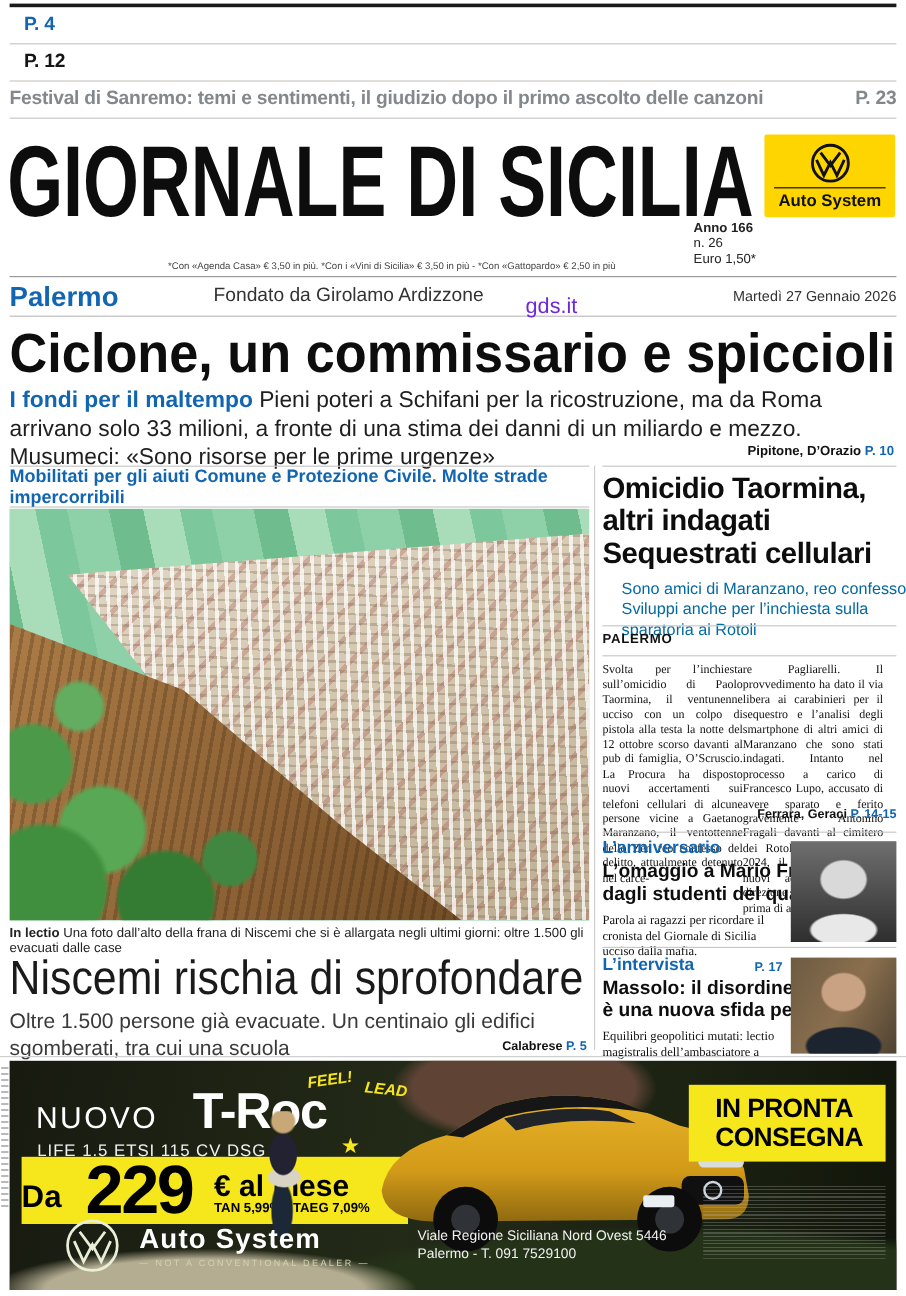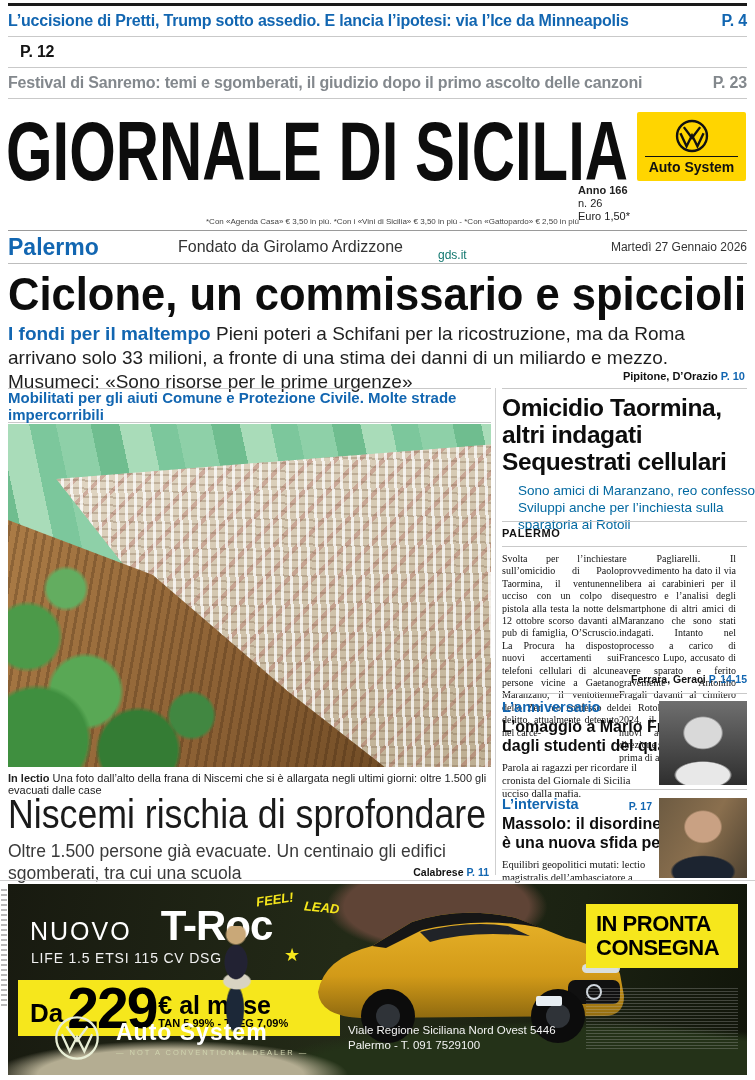--- a/index.html
+++ b/index.html
@@ -14,29 +14,29 @@
   .ts-blue{color:#1266b1;} .ts-black{color:#151515;} .ts-gray{color:#83888d;}
 
   
   .masthead-svg{position:absolute;left:6px;top:102px;}
   .sponsor-box{position:absolute;left:637px;top:112px;width:109px;height:69px;background:#ffd500;
                display:flex;flex-direction:column;align-items:center;justify-content:center;border-radius:2px;}
   .sponsor-box .sep{width:86%;height:0;border-top:1.5px solid #111;margin:3px 0 2px;}
   .sponsor-name{font-weight:bold;font-size:14px;color:#111;}
   .edition-info{position:absolute;left:578px;top:184px;font-size:11px;line-height:13px;color:#222;}
   .edition-info .b{font-weight:bold;}
-  .mast-fineprint{position:absolute;left:140px;right:110px;top:217px;text-align:center;
+  .mast-fineprint{position:absolute;left:140px;right:110px;top:217px;text-align:left;
                   font-size:8px;color:#444;}
 
   
   .dateline{position:absolute;left:8px;right:8px;top:230px;height:32px;display:flex;align-items:center;
             border-top:1.5px solid #9a9a9a;border-bottom:1.5px solid #bdbdbd;}
   .dl-city{color:#1266b1;font-weight:bold;font-size:23px;flex:0 0 170px;}
   .dl-founded{flex:0 0 260px;font-size:16px;color:#333;}
-  .dl-site{flex:1;font-size:12px;color:#0f766e;margin-top:16px;}
+  .dl-site{flex:1;font-size:18px;color:#6d28d9;margin-top:16px;}
   .dl-date{flex:0 0 auto;font-size:12px;color:#333;}
 
   
   .lead-headline-svg{position:absolute;left:8px;top:266px;}
   .lead-deck{position:absolute;left:8px;top:322px;width:742px;font-size:19px;line-height:24px;color:#1f1f1f;}
   .kicker-inline{color:#1266b1;font-weight:bold;}
   .lead-byline{position:absolute;right:10px;top:370px;font-size:11px;font-weight:bold;}
   .pg-blue{color:#1266b1;}
 
   
@@ -102,59 +102,58 @@
       background:repeating-linear-gradient(0deg,#8a8a8a 0 2px,rgba(0,0,0,0) 2px 5px);opacity:.6;}
   .ad{position:absolute;left:8px;top:884px;width:739px;height:191px;overflow:hidden;background:
       radial-gradient(ellipse 40% 30% at 22% 100%,#b4ad92 0 45%,rgba(0,0,0,0) 60%),
       radial-gradient(ellipse 60% 40% at 75% 100%,#243218 0 60%,rgba(0,0,0,0) 70%),
       radial-gradient(ellipse 25% 40% at 58% 12%,#5f4436 0 50%,rgba(0,0,0,0) 60%),
       linear-gradient(100deg,#181a10,#232a17 45%,#1b2212 75%,#11150a);}
   .ad-nuovo-row{position:absolute;left:22px;top:18px;display:flex;align-items:baseline;gap:29px;color:#fff;}
   .ad-nuovo{font-size:25px;letter-spacing:2px;}
   .ad-troc{font-size:42px;font-weight:bold;letter-spacing:-1px;}
   .ad-life{position:absolute;left:23px;top:66px;color:#f0f0f0;font-size:14px;letter-spacing:0.8px;}
-  .ad-band{position:absolute;left:10px;top:96px;width:322px;height:56px;background:#f6e71c;
-           display:flex;align-items:center;padding-left:12px;box-sizing:border-box;color:#000;}
+  .ad-band{position:absolute;left:10px;top:80px;width:322px;height:56px;background:#f6e71c;
+           display:flex;align-items:center;padding-left:0;box-sizing:border-box;color:#000;gap:16px;}
   .ad-da{font-size:26px;font-weight:bold;margin-right:4px;margin-top:10px;}
   .ad-price{font-size:57px;font-weight:bold;letter-spacing:-2px;line-height:50px;}
   .ad-permese{display:flex;flex-direction:column;margin-left:2px;margin-top:6px;}
   .ad-mese{font-size:25px;font-weight:bold;line-height:24px;}
   .ad-tan{font-size:11px;font-weight:bold;}
   .ad-doodle{position:absolute;color:#f6e71c;font-style:italic;font-weight:bold;font-size:13px;}
   .ad-star{position:absolute;color:#f6e71c;font-size:18px;}
   .guitarist{position:absolute;left:205px;top:42px;width:46px;height:106px;background:
       radial-gradient(circle at 50% 8%,#c9a878 0 9%,rgba(0,0,0,0) 11%),
       radial-gradient(ellipse 40% 26% at 50% 34%,#223 0 60%,rgba(0,0,0,0) 65%),
       radial-gradient(ellipse 46% 12% at 52% 52%,#d8d3c2 0 60%,rgba(0,0,0,0) 70%),
       radial-gradient(ellipse 30% 34% at 48% 78%,#1c2838 0 60%,rgba(0,0,0,0) 70%);}
   .ad-car{position:absolute;left:292px;top:8px;}
   .ad-pronta{position:absolute;right:9px;top:20px;width:142px;background:#f6e71c;color:#000;
-             font-weight:bold;font-size:22px;line-height:24px;padding:8px 0 8px 10px;letter-spacing:-0.5px;}
+             font-weight:bold;font-size:22px;line-height:24px;padding:8px 0 8px 22px;letter-spacing:-0.5px;}
   .ad-legal{position:absolute;right:9px;top:103px;width:152px;height:62px;opacity:.55;
       background:repeating-linear-gradient(0deg,rgba(190,190,190,.5) 0 1px,rgba(0,0,0,0) 1px 3px);}
   .ad-dealer{position:absolute;left:46px;bottom:14px;display:flex;align-items:center;gap:16px;}
   .ad-dealer-name{color:#fff;font-weight:bold;font-size:23px;letter-spacing:1px;}
   .ad-dealer-tag{color:#cfd3ae;font-size:7.5px;letter-spacing:2px;margin-top:2px;text-align:center;}
   .ad-address{position:absolute;left:340px;bottom:22px;color:#f2f2f2;font-size:11.5px;line-height:15px;}
 </style>
 </head>
 <body>
 
 <div class="page">
 
   <div class="topstrip">
     <div class="ts-row ts-blue">
-      <span>L’uccisione di Pretti, Trump sotto assedio. E lancia l’ipotesi: via l’Ice da Minneapolis</span>
       <span class="pg">P. 4</span>
     </div>
     <div class="ts-row ts-black">
       <span class="pg">P. 12</span>
     </div>
     <div class="ts-row ts-gray">
-      <span>Festival di Sanremo: temi e sgomberati, il giudizio dopo il primo ascolto delle canzoni</span>
+      <span>Festival di Sanremo: temi e sentimenti, il giudizio dopo il primo ascolto delle canzoni</span>
       <span class="pg">P. 23</span>
     </div>
   </div>
 
   <svg class="masthead-svg" width="630" height="88">
     <text x="0" y="74" font-family="Liberation Sans, sans-serif" font-weight="bold" font-size="80" fill="#0d0d0d" textLength="622" lengthAdjust="spacingAndGlyphs" transform="scale(1,1.05)">GIORNALE DI SICILIA</text>
   </svg>
 
   <div class="sponsor-box">
     <svg width="34" height="34" viewBox="0 0 100 100">
@@ -209,21 +208,21 @@
 
     <svg class="niscemi-headline-svg" width="483" height="50">
       <text x="0" y="40" font-family="Liberation Sans, sans-serif" font-weight="normal" font-size="40" fill="#1a1a1a" textLength="478" lengthAdjust="spacingAndGlyphs">Niscemi rischia di sprofondare</text>
     </svg>
 
     <div class="niscemi-deck">
       <div>Oltre 1.500 persone già evacuate. Un centinaio gli edifici sgomberati, tra cui una scuola</div>
     </div>
     <div class="niscemi-byline">
       <span>Calabrese</span>
-      <span class="pg-blue">P. 11</span>
+      <span class="pg-blue">P. 5</span>
     </div>
   </div>
 
   <div class="rightcol">
     <div class="rc-toprule"></div>
     <div class="t-headline">Omicidio Taormina,
 altri indagati
 Sequestrati cellulari</div>
     <div class="t-deck">Sono amici di Maranzano, reo confesso. Sviluppi anche per l’inchiesta sulla sparatoria ai Rotoli</div>
     <div class="rc-rule" style="top:136px"></div>

